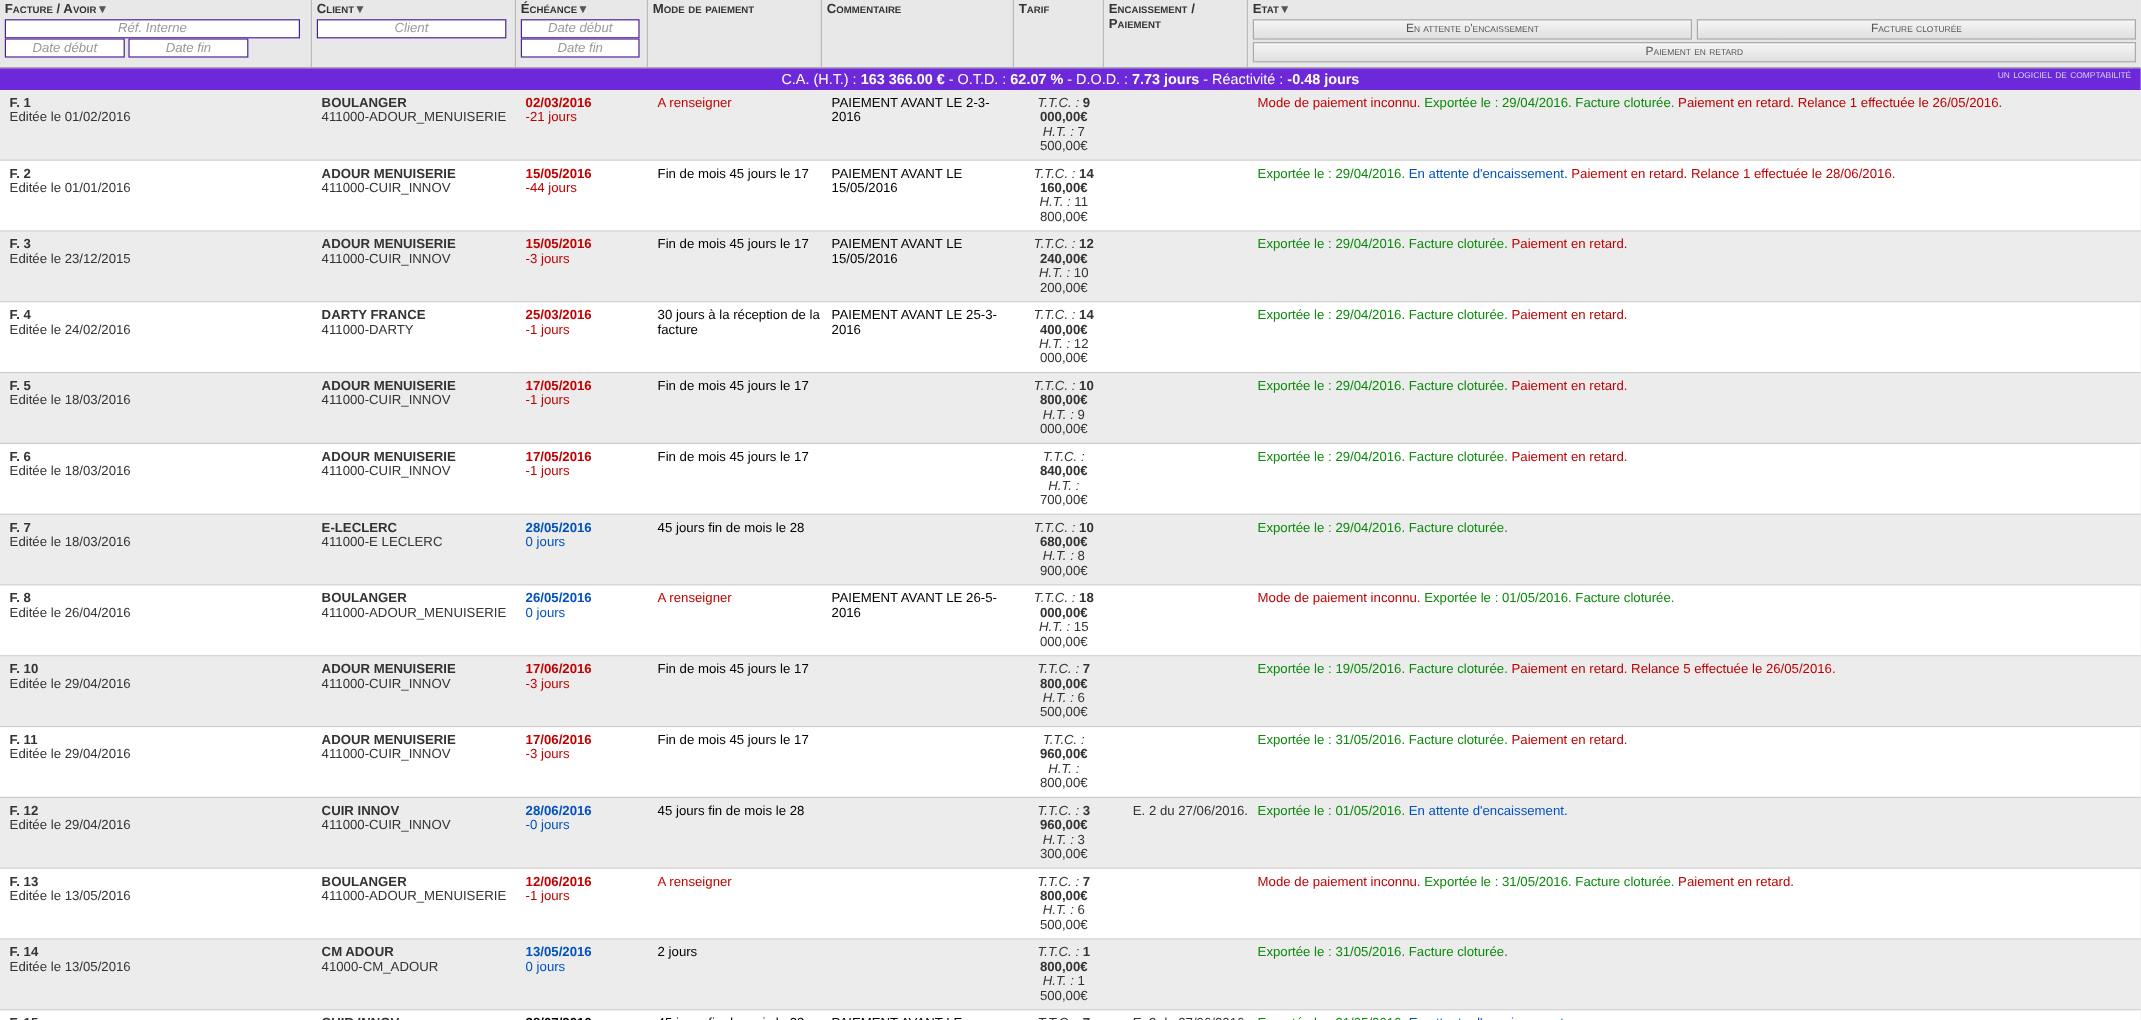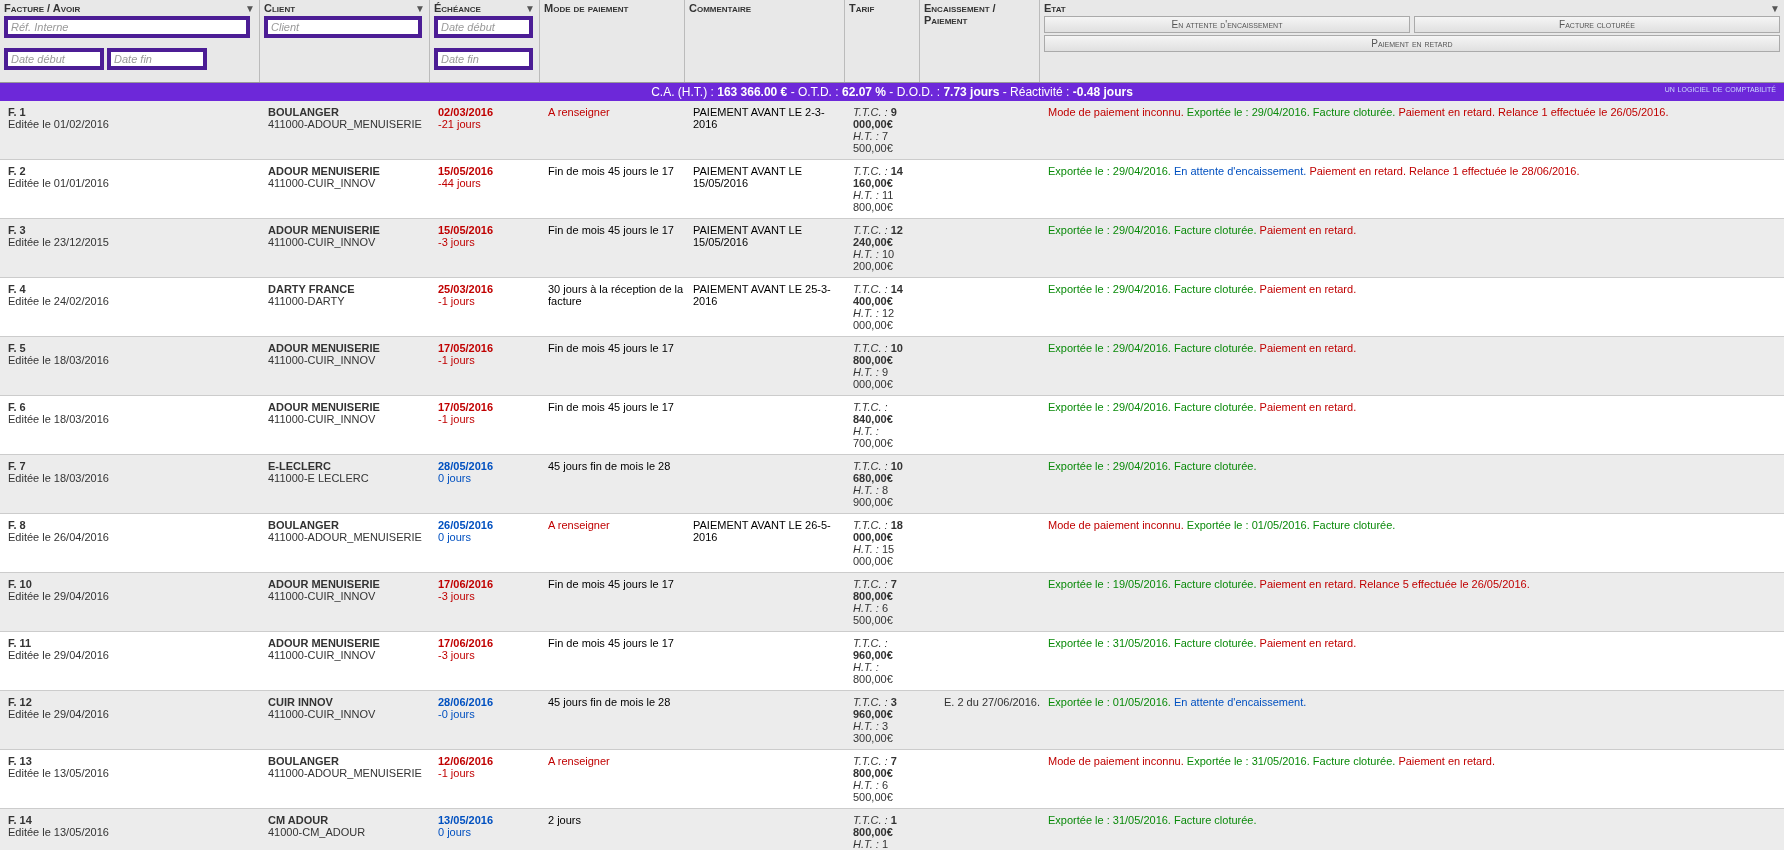--- a/index.html
+++ b/index.html
@@ -21,32 +21,33 @@
   .c-mod  { width: 145px; border-right: 1px solid #bbb; }
   .c-com  { width: 160px; border-right: 1px solid #bbb; }
   .c-tar  { width: 75px;  border-right: 1px solid #bbb; }
   .c-enc  { width: 120px; border-right: 1px solid #bbb; }
   .c-eta  { flex: 1; position: relative; }
   .hdr-label {
     font-variant: small-caps;
     font-weight: bold;
     color: #333;
     padding-bottom: 2px;
-    display: flex; align-items: center; justify-content: space-between;
+    display: flex; align-items: center; 
   }
   .filter-icon { color: #555; font-size: 10px; cursor: pointer; }
   .input {
     width: 98%;
-    border: 4px solid #4c1d95;
+    border: 1px solid #4c1d95;
     background: #fff;
     font-size: 11px;
     padding: 1px 3px;
     color: #444;
     box-sizing: border-box;
-    margin-bottom: 10px;
+    margin-bottom: 0;
+    text-align: center;
   }
   .input.small { width: 100px; display:inline-block; }
   .state-btns { display: flex; gap: 4px; margin-bottom: 2px;}
   .state-btn {
     flex:1;
     border: 1px solid #aaa;
     background: linear-gradient(#f5f5f5,#e0e0e0);
     font-variant: small-caps;
     font-size: 10px;
     padding: 2px 4px;
@@ -81,21 +82,21 @@
   .edit { color: #333; }
   .client-main { font-weight: bold; text-transform: uppercase; color: #333;}
   .client-code { color: #333; }
   .date-red  { color: #c00000; font-weight: bold; }
   .date-blue { color: #0050c0; font-weight: bold; }
   .date-black{ color: #000; font-weight: bold; }
   .days-red  { color: #c00000; }
   .days-blue { color: #0050c0; }
   .mode-red  { color: #c00000; }
   .mode-black{ color: #000; }
-  .tar { text-align: left; color:#333;}
+  .tar { text-align: center; color:#333;}
   .tar .lbl { font-style: italic; }
   .tar .val { font-weight: bold; }
   .enc { text-align: right; color:#333; }
   .etat .t-red   { color: #c00000; }
   .etat .t-green { color: #0a8a0a; }
   .etat .t-blue  { color: #0050c0; }
   ::placeholder { color:#999; font-style: italic;}
 </style>
 </head>
 <body>

